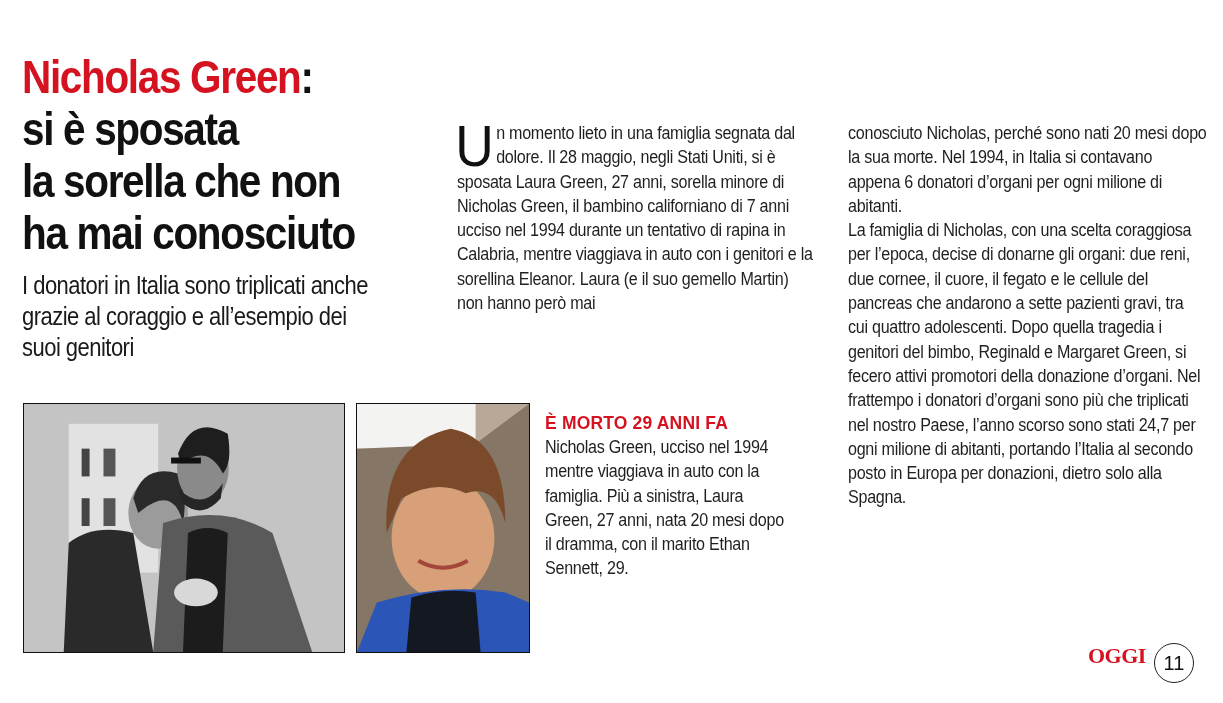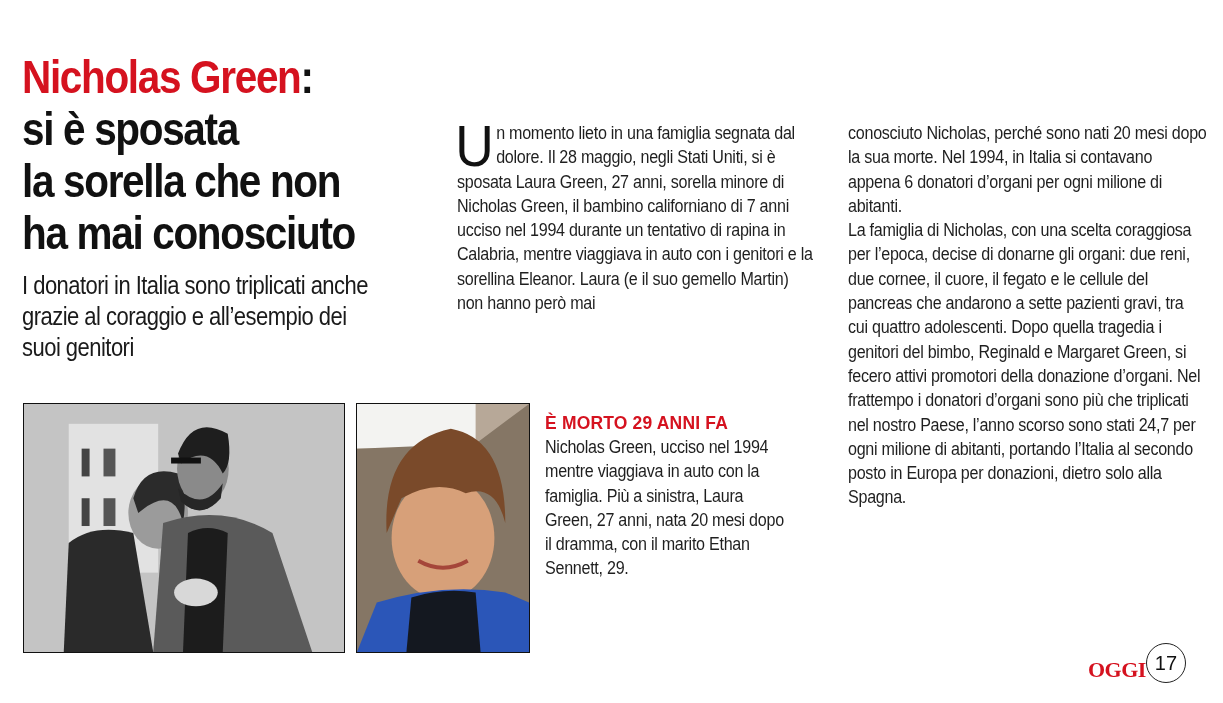--- a/index.html
+++ b/index.html
@@ -11,21 +11,21 @@
   .col1 { left:457px; top:121px; width:390px; }
   .col2 { left:848px; top:121px; width:390px; }
   .dropcap { float:left; font-size:58px; line-height:46px; margin:2px 3px 0 -2px; font-weight:normal; color:#111; }
   .col p { margin:0; }
   .photo { position:absolute; border:1.5px solid #111; box-sizing:border-box; overflow:hidden; }
   .photo1 { left:23px; top:403px; width:322px; height:250px; background:linear-gradient(180deg,#cfcfcf 0%,#a8a8a8 40%,#7c7c7c 100%); }
   .photo2 { left:356px; top:403px; width:174px; height:250px; background:linear-gradient(160deg,#f0f0ee 0%,#d9cdbf 20%,#8d7a6a 45%,#6f6b5f 70%,#3a4a70 100%); }
   .caption { position:absolute; left:545px; top:411px; width:260px; transform:scaleX(0.92); transform-origin:left top; }
   .caption-head { font-weight:bold; color:#d5121f; font-size:19px; line-height:24px; letter-spacing:0.2px; }
   .caption-body { font-size:17.5px; line-height:24.3px; letter-spacing:-0.3px; color:#1f1f1f; }
-  .footer { position:absolute; left:1088px; top:643px; display:flex; align-items:flex-end; }
+  .footer { position:absolute; left:1088px; top:643px; display:flex; align-items:flex-start; gap:8px; }
   .brand { font-family:"Liberation Serif", serif; font-weight:bold; font-size:22px; color:#d5121f; letter-spacing:-0.5px; }
   .pageno { width:40px; height:40px; border:1.2px solid #222; border-radius:50%; display:flex; align-items:center; justify-content:center; font-size:20px; color:#111; box-sizing:border-box; }
 </style>
 </head>
 <body>
 
 <h1 class="title">
   <span class="red">Nicholas Green</span><span>:</span><br>
   <span>si è sposata</span><br>
   <span>la sorella che non</span><br>
@@ -78,14 +78,14 @@
   </svg>
 </div>
 
 <div class="caption">
   <div class="caption-head">È MORTO 29 ANNI FA</div>
   <div class="caption-body">Nicholas Green, ucciso nel 1994 mentre viaggiava in auto con la famiglia. Più a sinistra, Laura Green, 27 anni, nata 20 mesi dopo il dramma, con il marito Ethan Sennett, 29.</div>
 </div>
 
 <div class="footer">
   <span class="brand">OGGI</span>
-  <span class="pageno">17</span>
+  <span class="pageno">11</span>
 </div>
 
 </body></html>

